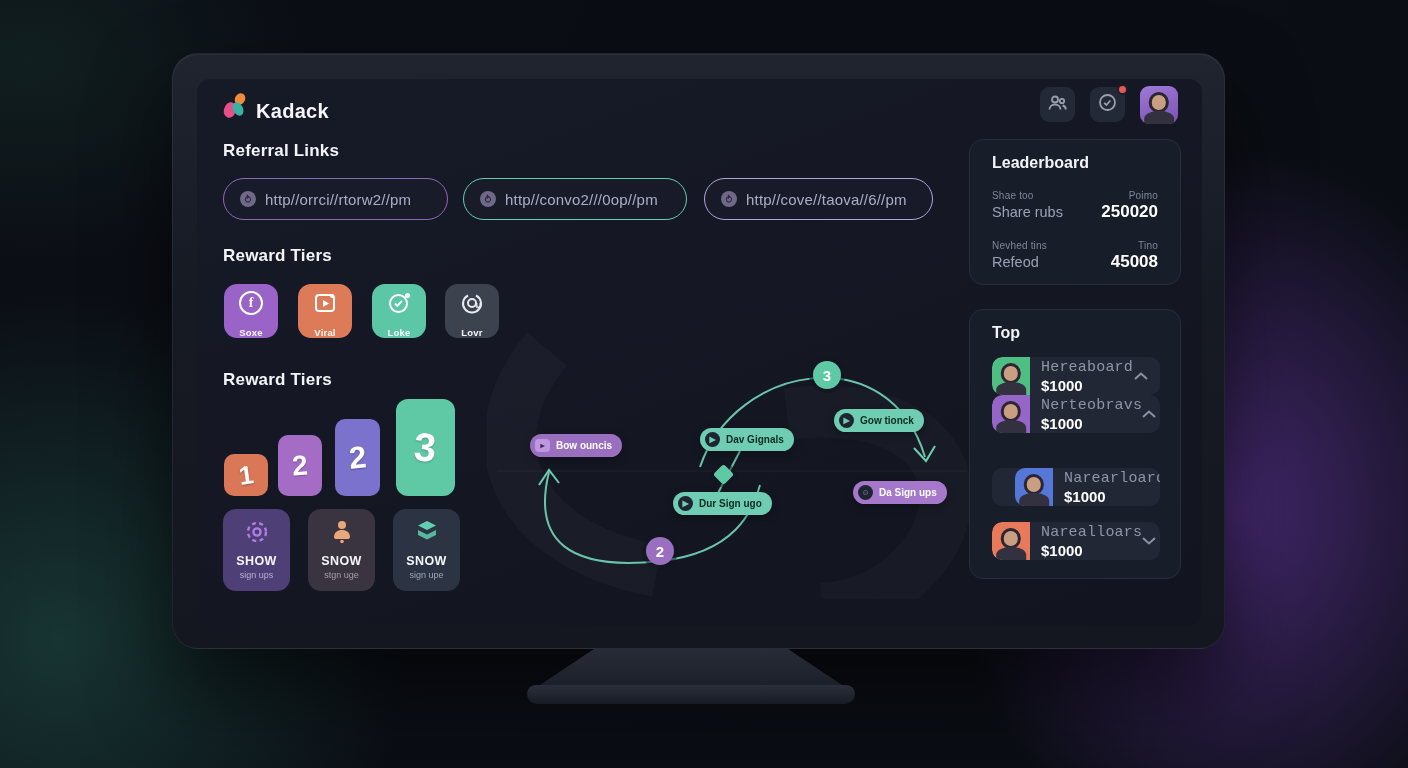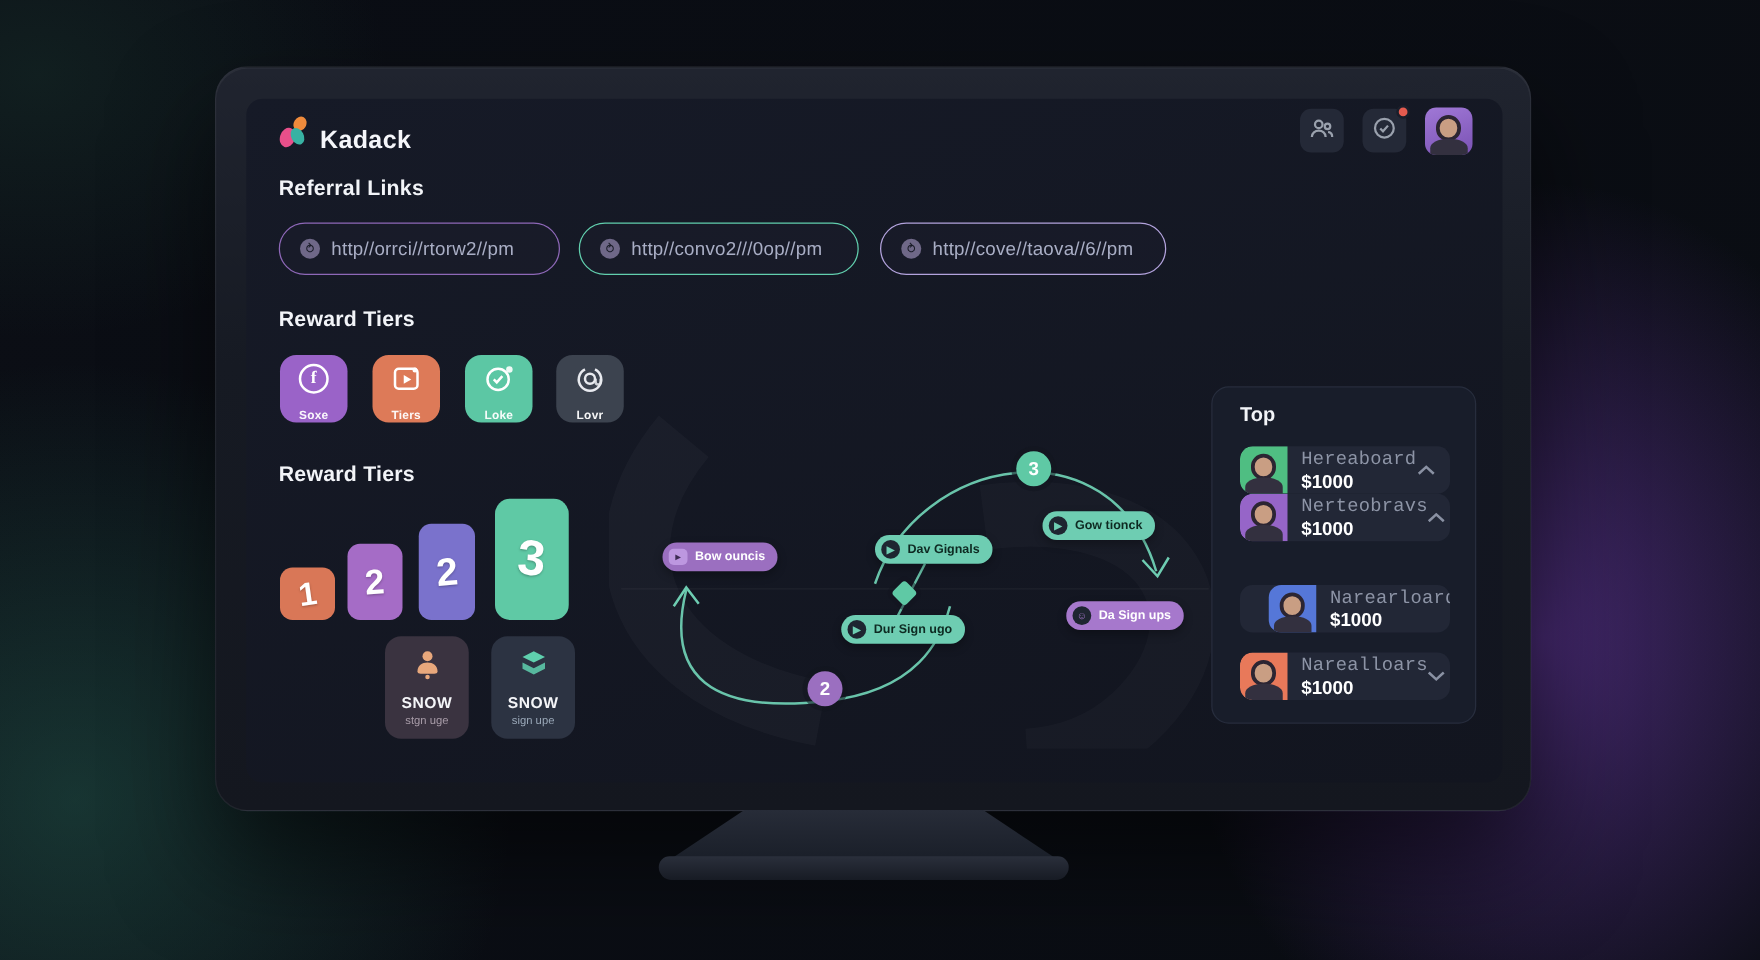--- a/index.html
+++ b/index.html
@@ -205,21 +205,21 @@
         <span class="t-label">Soxe</span>
       </div>
       <div class="tile" style="left: 101px; background: rgb(221, 122, 88);">
         <span class="t-icon">
           <svg width="24" height="24" viewBox="0 0 24 24" fill="none" stroke="#fff" stroke-width="2">
             <rect x="3" y="4" width="18" height="16" rx="3"></rect>
               <path d="M10 9l6 3.5-6 3.5z" fill="#fff" stroke="none"></path>
             <circle cx="19" cy="5" r="2" fill="#fff" stroke="none"></circle>
           </svg>
         </span>
-        <span class="t-label">Tiers</span>
+        <span class="t-label">Viral</span>
       </div>
       <div class="tile" style="left: 175px; background: rgb(92, 199, 164);">
         <span class="t-icon">
           <svg width="25" height="24" viewBox="0 0 25 24" fill="none" stroke="#fff" stroke-width="2">
             <circle cx="11.5" cy="12.5" r="8.5"></circle>
               <path d="M8 12.5l2.4 2.4 4.5-5"></path>
             <circle cx="20.5" cy="4.5" r="2.6" fill="#fff" stroke="none" opacity="0.9"></circle>
           </svg>
         </span>
         <span class="t-label">Loke</span>
@@ -242,20 +242,30 @@
       <div class="tier" style="left: 81px; top: 356px; width: 44px; height: 61px; font-size: 28px; background: rgb(165, 108, 198);">
         <span style="transform:rotate(-4deg);">2</span>
       </div>
       <div class="tier" style="left: 138px; top: 340px; width: 45px; height: 77px; font-size: 31px; background: rgb(122, 114, 204);">
         <span style="transform:rotate(-5deg);">2</span>
       </div>
       <div class="tier" style="left: 199px; top: 320px; width: 59px; height: 97px; font-size: 40px; border-radius: 12px; background: rgb(95, 201, 165);">
         <span style="transform:rotate(4deg);">3</span>
       </div>
 
+      <div class="show-card" style="left: 26px; background: rgb(78, 63, 118);">
+        <span>
+          <svg width="26" height="26" viewBox="0 0 26 26" fill="none" stroke="#b07ce8" stroke-width="2.4">
+            <circle cx="13" cy="13" r="9" stroke-dasharray="4 3.4"></circle>
+              <circle cx="13" cy="13" r="3.6"></circle>
+          </svg>
+        </span>
+        <span class="s-title">SHOW</span>
+        <span class="s-sub" style="color: rgb(185, 174, 208);">sign ups</span>
+      </div>
       <div class="show-card" style="left: 111px; background: rgb(58, 51, 64);">
         <span>
           <svg width="26" height="26" viewBox="0 0 26 26" fill="#e8a87c">
             <circle cx="13" cy="6" r="4"></circle>
               <path d="M5 18c0-4.4 3.6-7 8-7s8 2.6 8 7c0 1.4-1.2 2-2.6 2H7.6C6.2 20 5 19.4 5 18z"></path>
             <circle cx="13" cy="22.5" r="1.8"></circle>
           </svg>
         </span>
         <span class="s-title">SNOW</span>
         <span class="s-sub" style="color: rgb(168, 156, 168);">stgn uge</span>
@@ -309,20 +319,31 @@
       </div>
 
       <div class="node-circle" style="left: 616px; top: 282px; background: rgb(95, 201, 165);">
         <span>3</span>
       </div>
       <div class="node-circle" style="left: 449px; top: 458px; background: rgb(155, 111, 192);">
         <span>2</span>
       </div>
       <div class="diamond" style="left:519px; top:388px;"></div>
 
+      <div class="panel" style="top:60px; height:146px;">
+        <div class="panel-title">Leaderboard</div>
+        <span class="stat-label" style="left:22px; top:50px;">Shae too</span>
+        <span class="stat-label" style="right:22px; top:50px; text-align:right; position:absolute;">Poimo</span>
+        <span class="stat-sub" style="left:22px; top:64px;">Share rubs</span>
+        <span class="stat-val" style="right:22px; top:62px;">250020</span>
+        <span class="stat-label" style="left:22px; top:100px;">Nevhed tins</span>
+        <span class="stat-label" style="right:22px; top:100px; text-align:right; position:absolute;">Tino</span>
+        <span class="stat-sub" style="left:22px; top:114px;">Refeod</span>
+        <span class="stat-val" style="right:22px; top:112px;">45008</span>
+      </div>
 
       <div class="panel" style="top:230px; height:270px;">
         <div class="panel-title">Top</div>
 
         <div class="top-item" style="top:47px;">
           <div class="ti-avatar" style="background: rgb(79, 190, 130);">
               <div class="person"></div>
             </div>
           <div class="ti-text">
             <div class="ti-name">Hereaboard</div>

